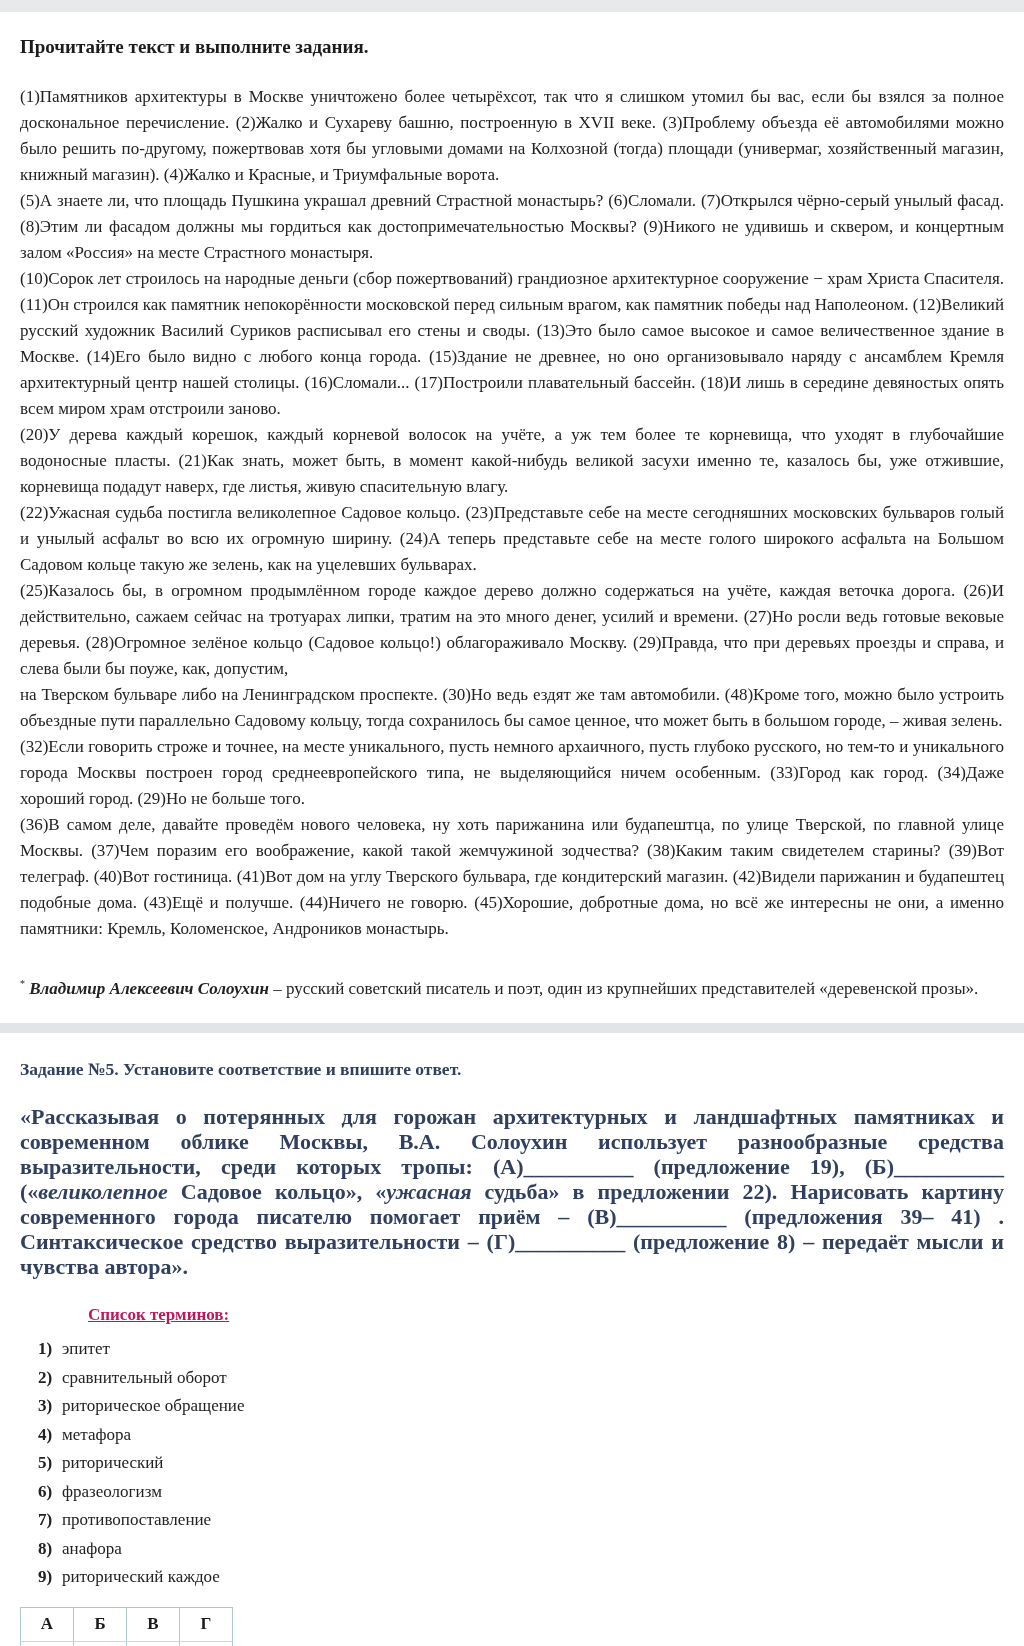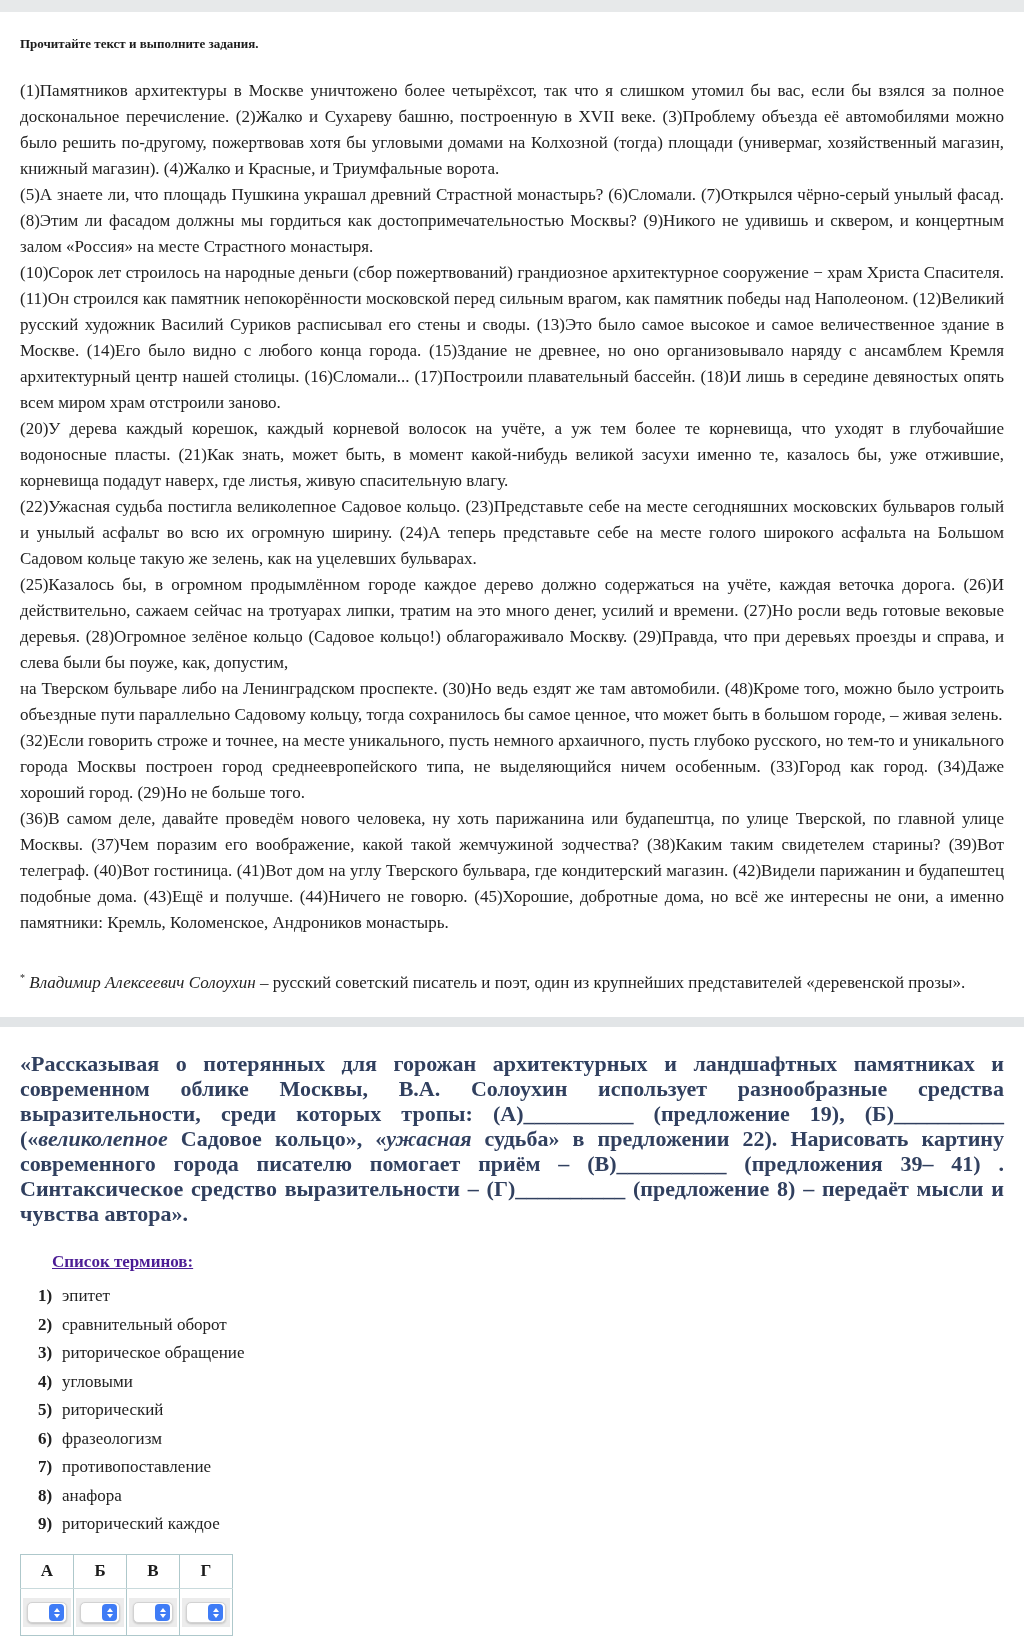--- a/index.html
+++ b/index.html
@@ -12,39 +12,39 @@
     color: #222222;
   }
   .top-bar {
     height: 12px;
     width: 100%;
     background: #e7e9ea;
   }
   .content { padding: 0 20px; }
   .instruction {
     font-weight: bold;
-    font-size: 13px;
+    font-size: 19px;
     margin: 24px 0 26px 0;
     color: #1c1c1c;
   }
   .text-block p {
     margin: 0;
     font-size: 17px;
     line-height: 26px;
     text-align: justify;
   }
   .attribution { text-align: left !important; }
   sup { font-size: 10px; }
   .footnote {
     margin: 30px 0 22px 0;
     font-size: 17px;
     line-height: 24.6px;
     text-align: justify;
   }
-  .footnote em { font-weight: normal; }
+  .footnote em { font-weight: bold; }
   .divider {
     height: 10px;
     width: 100%;
     background: #e2e5e7;
     margin-top: 10px;
   }
   .task-title {
     margin: 26px 0 0 0;
     font-size: 17.5px;
     font-weight: bold;
@@ -53,25 +53,25 @@
   .prompt {
     margin: 24px 0 0 0;
     font-size: 22px;
     line-height: 25px;
     font-weight: bold;
     color: #31405f;
     text-align: justify;
   }
   .prompt em { font-style: italic; }
   .terms-heading {
-    margin: 26px 0 0 32px;
+    margin: 26px 0 0 68px;
     font-size: 17px;
     font-weight: bold;
     text-decoration: underline;
-    color: #4c1d95;
+    color: #be185d;
   }
   .terms { margin-top: 14px; }
   .term {
     display: flex;
     align-items: baseline;
     margin: 0 0 8.5px 18px;
     font-size: 17px;
     line-height: 20px;
   }
   .term-num {
@@ -157,41 +157,42 @@
     <p>(32)Если говорить строже и точнее, на месте уникального, пусть немного архаичного, пусть глубоко русского, но тем-то и уникального города Москвы построен город среднеевропейского типа, не выделяющийся ничем особенным. (33)Город как город. (34)Даже хороший город. (29)Но не больше того.</p>
     <p>(36)В самом деле, давайте проведём нового человека, ну хоть парижанина или будапештца, по улице Тверской, по главной улице Москвы. (37)Чем поразим его воображение, какой такой жемчужиной зодчества? (38)Каким таким свидетелем старины? (39)Вот телеграф. (40)Вот гостиница. (41)Вот дом на углу Тверского бульвара, где кондитерский магазин. (42)Видели парижанин и будапештец подобные дома. (43)Ещё и получше. (44)Ничего не говорю. (45)Хорошие, добротные дома, но всё же интересны не они, а именно памятники: Кремль, Коломенское, Андроников монастырь.</p>
   </div>
 
   <p class="footnote"><sup>*</sup>&nbsp;<em>Владимир Алексеевич Солоухин</em><span> – русский советский писатель и поэт, один из крупнейших представителей «деревенской прозы».</span></p>
 </div>
 
 <div class="divider"></div>
 
 <div class="content">
+  <p class="task-title">Задание №5. Установите соответствие и впишите ответ.</p>
 
   <p class="prompt"><span>«Рассказывая о потерянных для горожан архитектурных и ландшафтных памятниках и современном облике Москвы, В.А. Солоухин использует разнообразные средства выразительности, среди которых тропы: (А)__________ (предложение 19), (Б)__________ («</span><em>великолепное</em><span> Садовое кольцо», «</span><em>ужасная</em><span> судьба» в предложении 22). Нарисовать картину современного города писателю помогает приём – (В)__________ (предложения 39– 41) . Синтаксическое средство выразительности – (Г)__________ (предложение 8) – передаёт мысли и чувства автора».</span></p>
 
   <p class="terms-heading">Список терминов:</p>
 
   <div class="terms">
     <div class="term">
         <span class="term-num">1)</span>
         <span class="term-label">эпитет</span>
       </div>
     <div class="term">
         <span class="term-num">2)</span>
         <span class="term-label">сравнительный оборот</span>
       </div>
     <div class="term">
         <span class="term-num">3)</span>
         <span class="term-label">риторическое обращение</span>
       </div>
     <div class="term">
         <span class="term-num">4)</span>
-        <span class="term-label">угловыми</span>
+        <span class="term-label">метафора</span>
       </div>
     <div class="term">
         <span class="term-num">5)</span>
         <span class="term-label">риторический</span>
       </div>
     <div class="term">
         <span class="term-num">6)</span>
         <span class="term-label">фразеологизм</span>
       </div>
     <div class="term">

